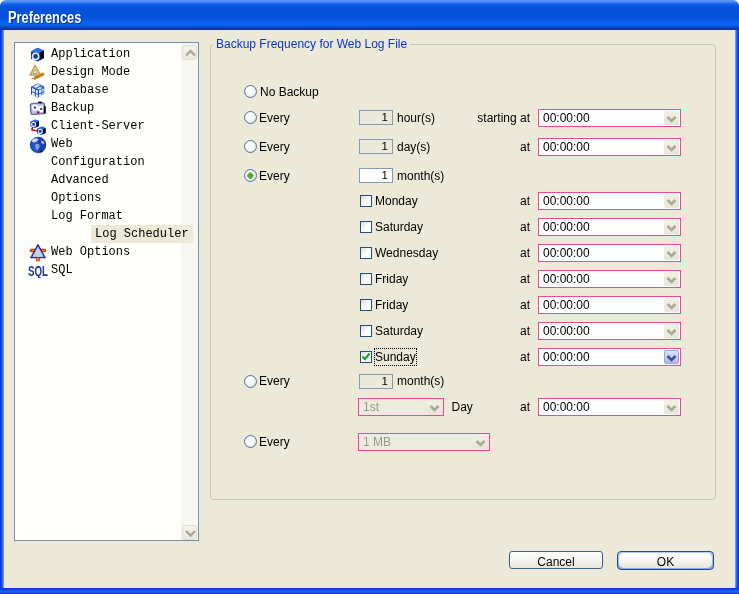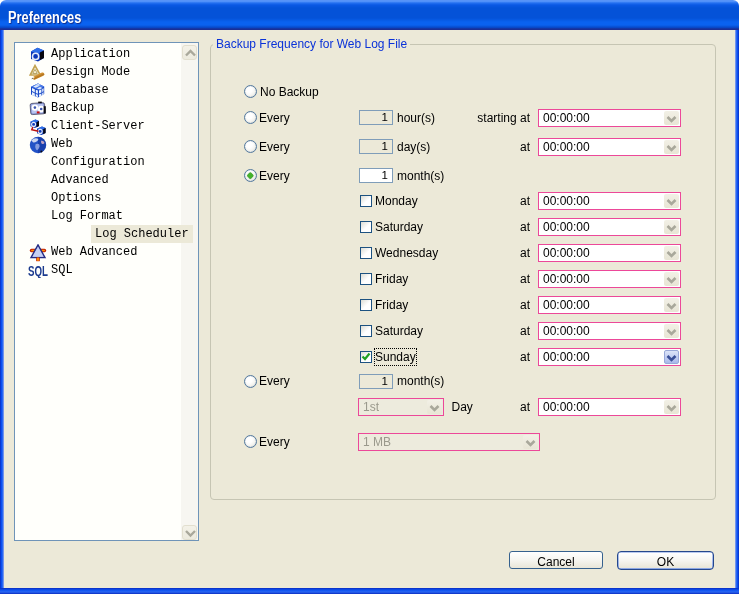--- a/index.html
+++ b/index.html
@@ -56,21 +56,21 @@
   border:1px solid #98a8d8; }
 .cbtn.en svg { left:1px; top:3px; }
 
 .btn { position:absolute; height:18px; border:1px solid #36618e; border-radius:3px;
   background:linear-gradient(180deg,#ffffff 0%,#f6f5f0 50%,#e9e6d8 100%);
   text-align:center; line-height:20px; font-size:12px; }
 .btn.cancel { left:509px; top:551px; width:94px; }
 .okwrap { position:absolute; left:617px; top:551px; width:97px; height:19px;
   border:1px solid #26488c; border-radius:4px;
   background:linear-gradient(180deg,#bcccf0 0%,#8aa6e4 100%); }
-.okface { position:absolute; left:1px; top:1px; right:1px; bottom:1px; border-radius:0;
+.okface { position:absolute; left:1px; top:1px; right:1px; bottom:1px; border-radius:5px;
   background:linear-gradient(180deg,#ffffff 0%,#f6f5f0 50%,#e9e6d8 100%);
   text-align:center; line-height:19px; font-size:12px; }
 </style></head>
 <body>
 <div class="frame"></div>
 <div class="bottom"></div>
 <div class="client"></div>
 <div class="titlebar">
     <span>Preferences</span>
   </div>
@@ -170,21 +170,21 @@
 <span class="titem" style="left:51px;top:207px">Log Format</span>
 <span class="titem sel" style="left:47px;top:225px">Log Scheduler</span>
 <span class="ticon" style="left:29px;top:244px"><svg width="18" height="18" viewBox="0 0 18 18">
  <rect x="0.8" y="4.8" width="16.4" height="3.4" rx="1.7" fill="#c21f00"></rect>
  <rect x="2" y="5.7" width="14" height="1.6" rx="0.8" fill="#ff8d05"></rect>
  <path d="M9 0.9 L16 13.6 L2 13.6 Z" fill="#aab4ea" stroke="#252c85" stroke-width="1.4"></path>
  <path d="M9 3 L14.2 12.4 L3.8 12.4 Z" fill="#c6d0f4"></path>
  <rect x="7.2" y="13.6" width="3.6" height="3.6" fill="#c21f00"></rect>
  <rect x="8" y="13.6" width="2" height="3.2" fill="#ff8d05"></rect>
 </svg></span>
-<span class="titem" style="left:51px;top:243px">Web Advanced</span>
+<span class="titem" style="left:51px;top:243px">Web Options</span>
 <span class="ticon" style="left:28px;top:262px"><svg width="21" height="16" viewBox="0 0 21 16">
         <text x="0" y="13.5" font-family="Liberation Sans" font-weight="bold" font-size="14.5" fill="#1b3a8e" textLength="20" lengthAdjust="spacingAndGlyphs">SQL</text>
       </svg></span>
 <span class="titem" style="left:51px;top:261px">SQL</span>
 </div>
 
 <div class="gbox"></div>
 <span class="gtitle">Backup Frequency for Web Log File</span>
 <div id="controls">
 <span class="radio" style="left:244px;top:85.0px"></span>
@@ -319,21 +319,21 @@
 <span class="combo" style="left:538px;top:397.5px;width:143px">
       <span class="ctext">00:00:00</span>
       <span class="cbtn">
         <svg width="11" height="9" viewBox="0 0 11 9">
           <path d="M1.5 2 L5.5 6 L9.5 2" stroke="#a9a89b" stroke-width="2.6" fill="none"></path>
         </svg>
       </span>
     </span>
 <span class="radio" style="left:244px;top:435.0px"></span>
 <span class="lbl" style="left:259px;top:433.5px">Every</span>
-<span class="combo dis" style="left:358px;top:432.5px;width:182px">
+<span class="combo dis" style="left:358px;top:432.5px;width:132px">
       <span class="ctext gray">1 MB</span>
       <span class="cbtn">
         <svg width="11" height="9" viewBox="0 0 11 9">
           <path d="M1.5 2 L5.5 6 L9.5 2" stroke="#a9a89b" stroke-width="2.6" fill="none"></path>
         </svg>
       </span>
     </span>
 </div>
 
 <span class="btn cancel">Cancel</span>

